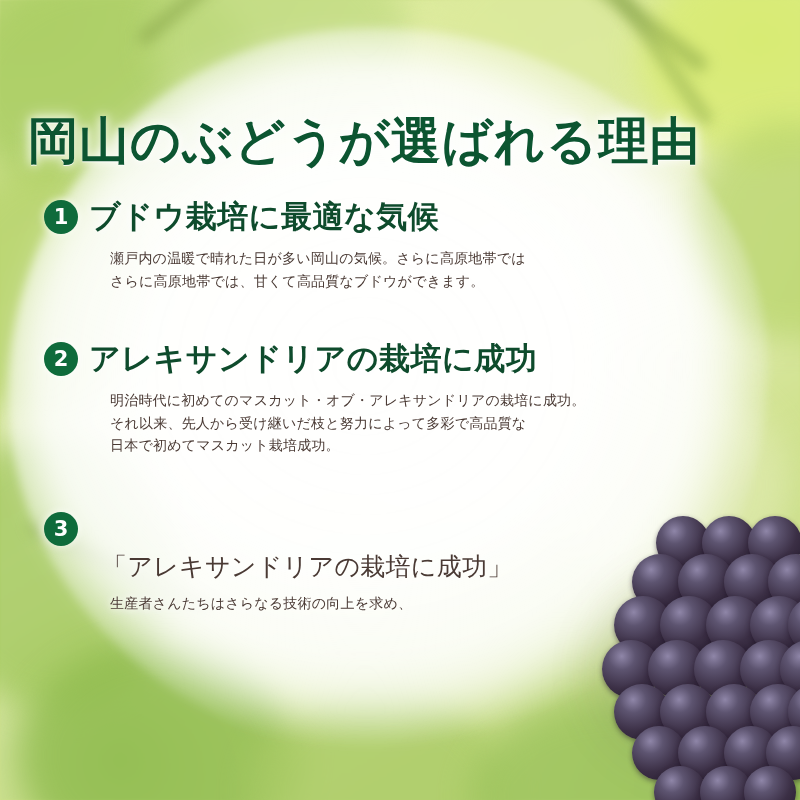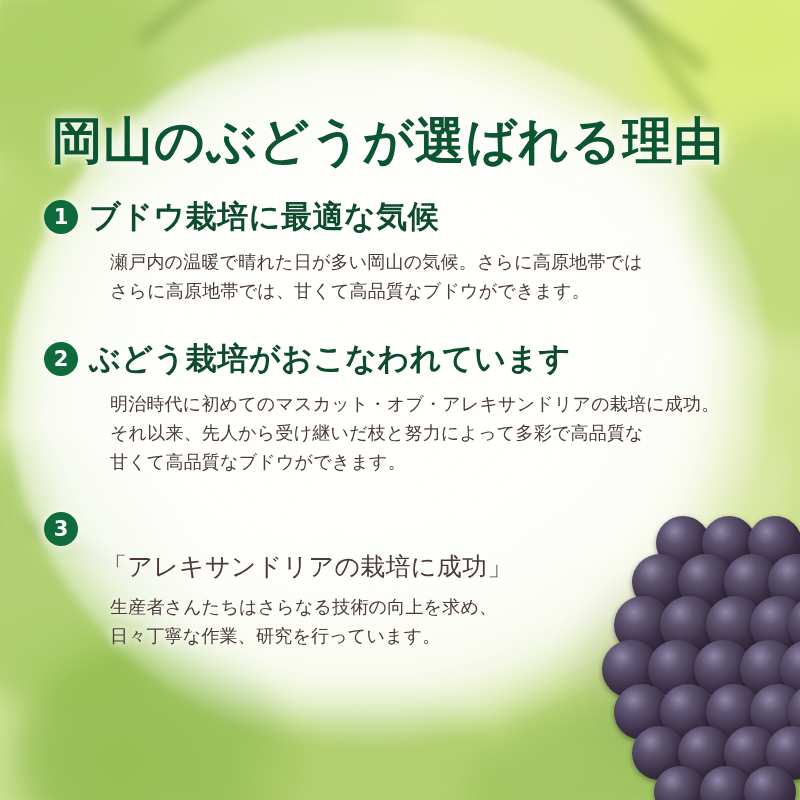--- a/index.html
+++ b/index.html
@@ -76,21 +76,21 @@
     filter:blur(12px);
   }
 
   
   #content{
     position:absolute; inset:0;
     padding:0;
   }
 
   .title{
-    position:absolute; left:52px; top:108px;
+    position:absolute; left:28px; top:108px;
     font-family:"DejaVu Serif","Liberation Serif",serif;
     font-size:50px; font-weight:700; letter-spacing:1px;
     color:#0c5531;
     text-shadow:0 0 10px rgba(255,255,255,.95),0 0 18px rgba(255,255,255,.9),0 1px 0 rgba(255,255,255,.8);
     white-space:nowrap;
   }
 
   .item{ position:absolute; left:44px; }
   #item-1{ top:196px; }
   #item-2{ top:338px; }
@@ -108,21 +108,21 @@
     line-height:1;
     box-shadow:0 0 8px rgba(255,255,255,.85);
   }
   .item-title{
     font-size:31px; font-weight:700; color:#0e4b2c;
     letter-spacing:.5px; white-space:nowrap;
     text-shadow:0 0 8px rgba(255,255,255,.95),0 0 14px rgba(255,255,255,.85);
   }
   .item-body{
     margin-left:66px; margin-top:9px;
-    font-size:18px; line-height:1.62;
+    font-size:14px; line-height:1.62;
     color:#4a3a34; letter-spacing:.2px;
     text-shadow:0 0 7px rgba(255,255,255,.95),0 0 12px rgba(255,255,255,.85);
   }
   .item-body p{ white-space:nowrap; }
 
   .quote{
     margin-left:58px; margin-top:4px;
     font-size:25px; letter-spacing:.3px; color:#4a3a34;
     white-space:nowrap; position:relative; display:inline-block;
     text-shadow:0 0 7px rgba(255,255,255,.9);
@@ -204,33 +204,32 @@
     </div>
     <div class="item-body">
       <p>瀬戸内の温暖で晴れた日が多い岡山の気候。さらに高原地帯では</p>
       <p>さらに高原地帯では、甘くて高品質なブドウができます。</p>
     </div>
   </div>
 
   <div class="item" id="item-2">
     <div class="item-head">
       <div class="badge">2</div>
-      <div class="item-title">ぶどう栽培がおこなわれています</div>
+      <div class="item-title">アレキサンドリアの栽培に成功</div>
     </div>
     <div class="item-body">
       <p>明治時代に初めてのマスカット・オブ・アレキサンドリアの栽培に成功。</p>
       <p>それ以来、先人から受け継いだ枝と努力によって多彩で高品質な</p>
-      <p>甘くて高品質なブドウができます。</p>
+      <p>日本で初めてマスカット栽培成功。</p>
     </div>
   </div>
 
   <div class="item" id="item-3">
     <div class="item-head">
       <div class="badge">3</div>
     </div>
     <div class="quote"><span class="hl"></span><span>「アレキサンドリアの栽培に成功」</span></div>
     <div class="item-body">
       <p>生産者さんたちはさらなる技術の向上を求め、</p>
-      <p>日々丁寧な作業、研究を行っています。</p>
     </div>
   </div>
 
 </div>
 
 </body></html>

